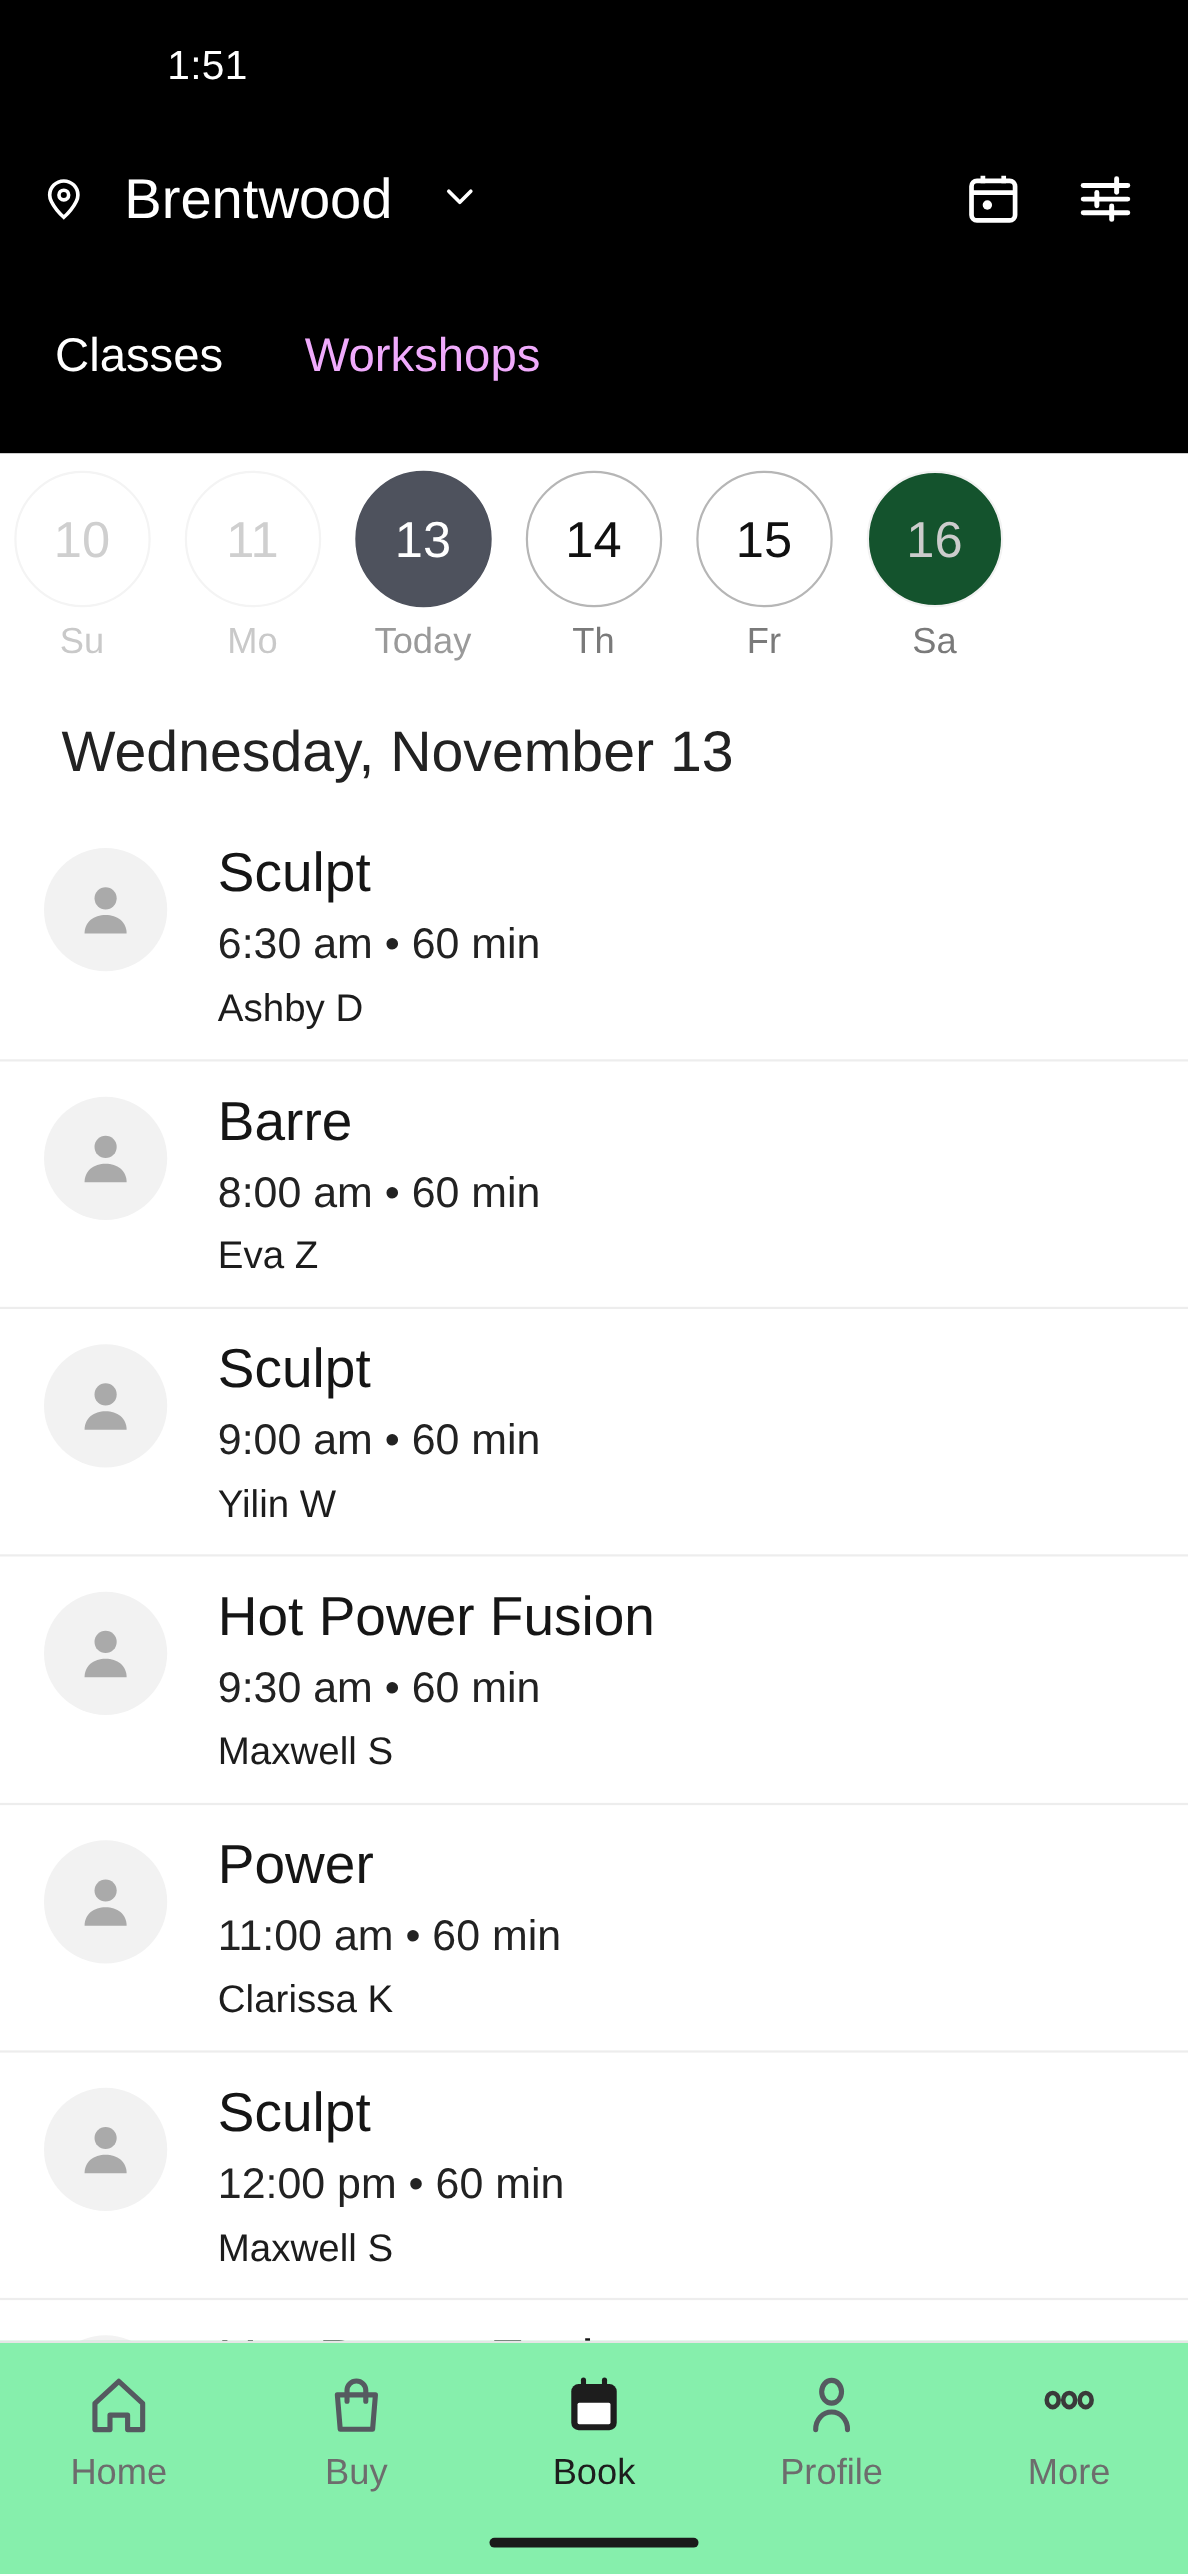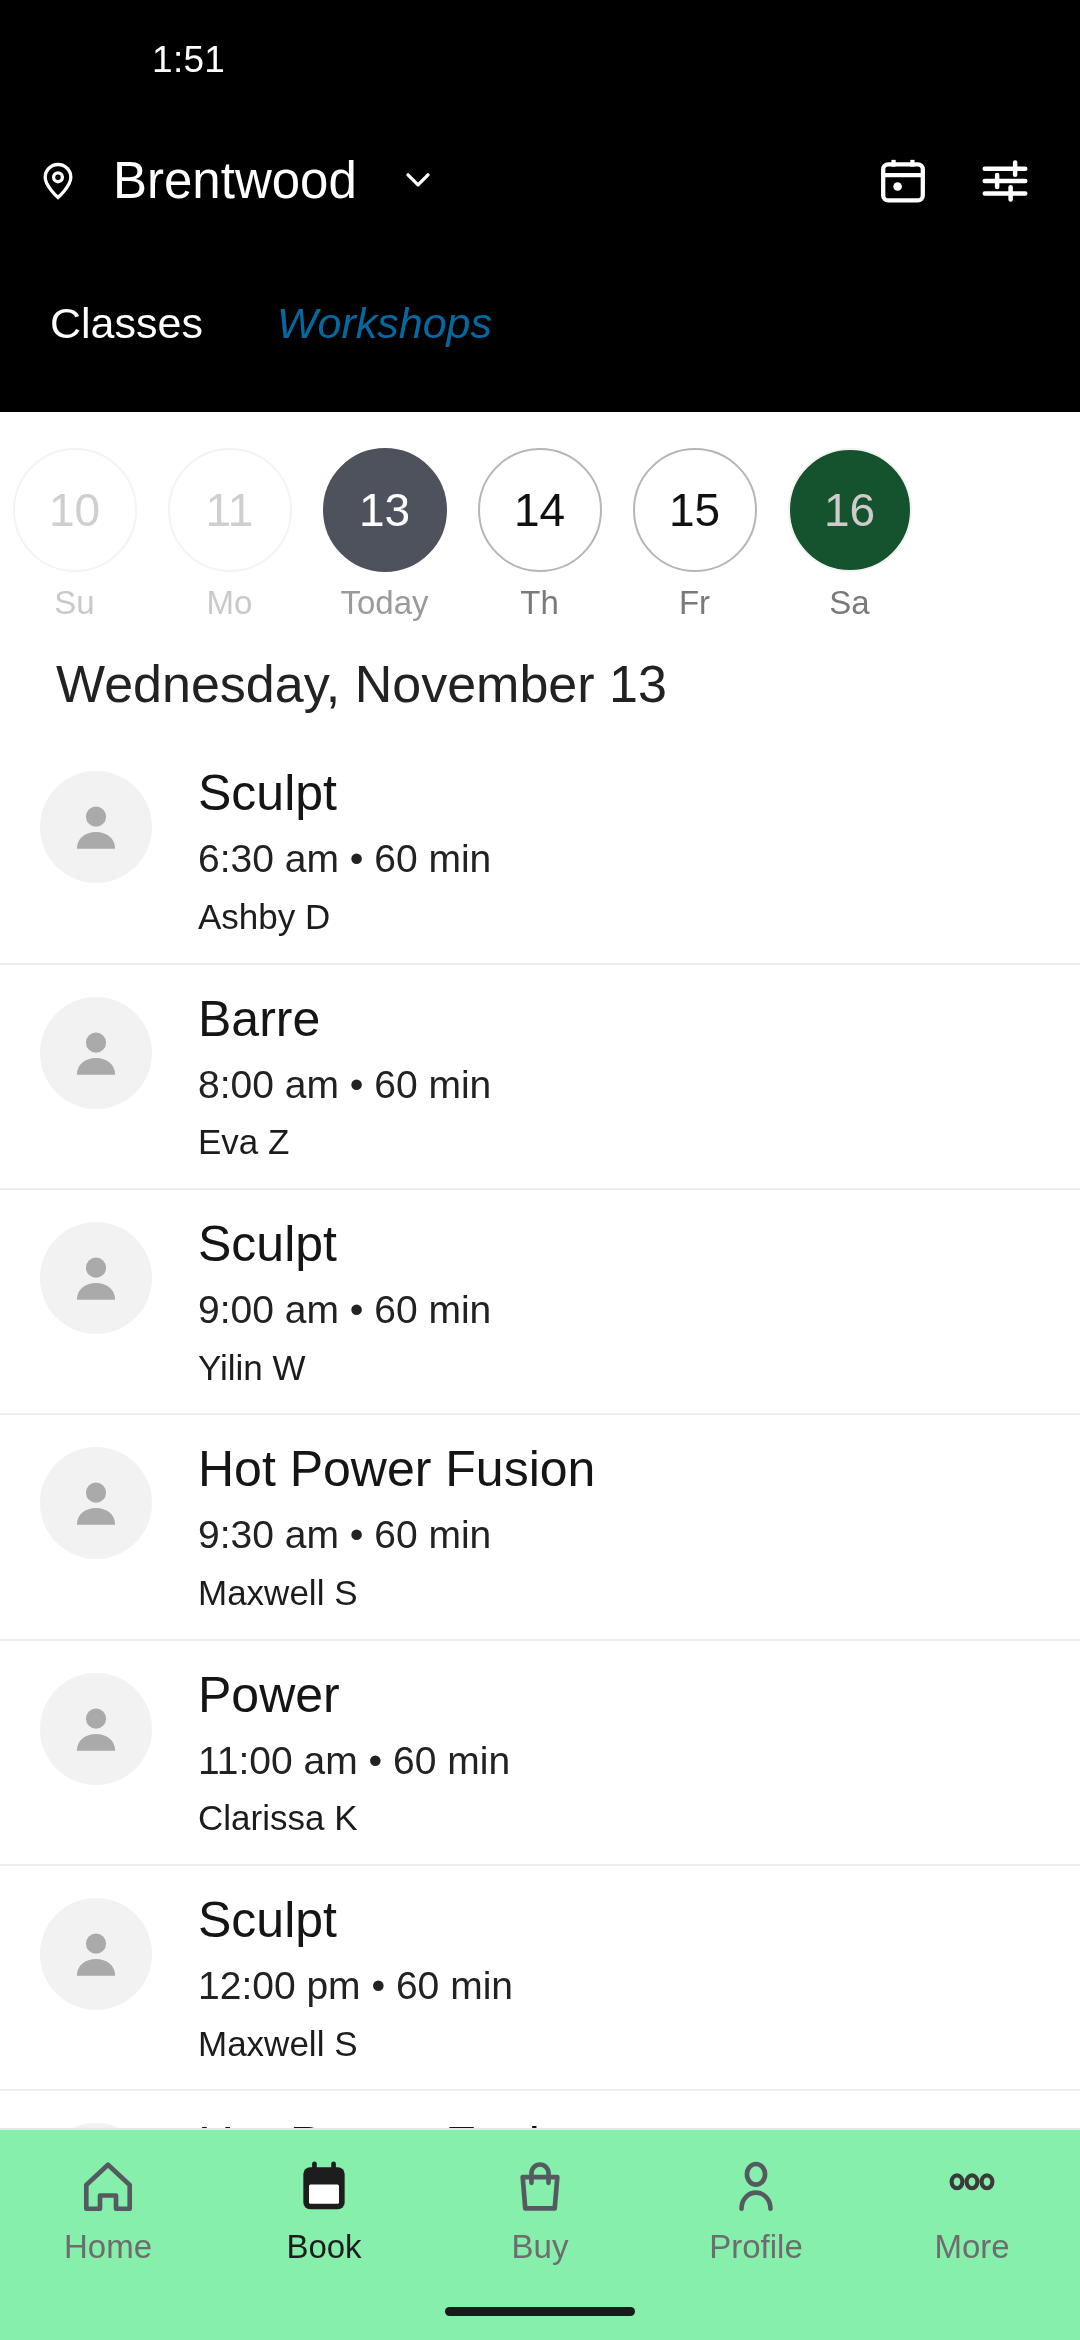--- a/index.html
+++ b/index.html
@@ -81,27 +81,27 @@
     padding: 36px 0 0 34px;
     height: 110px;
   }
   .tab {
     font-size: 43px;
     line-height: 1;
     padding-bottom: 8px;
     margin-left: 16px;
   }
   .tab.active { color: #ffffff; }
-  .tab.inactive { color: #0369a1; font-style: italic; }
+  .tab.inactive { color: #f0abfc; }
 
   
   .datestrip {
     display: flex;
     align-items: flex-start;
-    padding: 36px 0 0 0;
+    padding: 16px 0 0 0;
     height: 230px;
     flex: 0 0 230px;
     background: #fff;
     overflow: hidden;
   }
   .datecell {
     width: 155px;
     flex: 0 0 155px;
     display: flex;
     flex-direction: column;
@@ -442,44 +442,44 @@
 
     <div class="navitem">
       <span>
         <svg viewBox="0 0 24 24" fill="none" stroke="#555a60" stroke-width="1.8" stroke-linejoin="round">
           <path d="M3.6 11.2 12 3.4l8.4 7.8V20.4h-5.3v-5.1H8.9v5.1H3.6z"></path>
         </svg>
       </span>
       <span class="navlabel">Home</span>
     </div>
 
+    <div class="navitem">
+      <span>
+        <svg viewBox="0 0 24 24" fill="none" stroke="#555a60" stroke-width="1.8" stroke-linejoin="round">
+          <path d="M5.3 8.2h13.4l-1 12.1H6.3z"></path>
+          <path d="M8.7 10.4V6.6a3.3 3.3 0 0 1 6.6 0v3.8" stroke-linecap="round"></path>
+        </svg>
+      </span>
+      <span class="navlabel">Buy</span>
+    </div>
+
     <div class="navitem active">
       <span>
         <svg viewBox="0 0 24 24">
           <rect x="4" y="4.4" width="16" height="16.2" rx="2.6" fill="#1d1d1d"></rect>
           <rect x="6.2" y="11" width="11.6" height="7.5" rx="0.6" fill="#ffffff"></rect>
           <rect x="7.4" y="2.1" width="1.8" height="3.2" rx="0.9" fill="#1d1d1d"></rect>
           <rect x="14.8" y="2.1" width="1.8" height="3.2" rx="0.9" fill="#1d1d1d"></rect>
         </svg>
       </span>
       <span class="navlabel">Book</span>
     </div>
 
     <div class="navitem">
       <span>
-        <svg viewBox="0 0 24 24" fill="none" stroke="#555a60" stroke-width="1.8" stroke-linejoin="round">
-          <path d="M5.3 8.2h13.4l-1 12.1H6.3z"></path>
-          <path d="M8.7 10.4V6.6a3.3 3.3 0 0 1 6.6 0v3.8" stroke-linecap="round"></path>
-        </svg>
-      </span>
-      <span class="navlabel">Buy</span>
-    </div>
-
-    <div class="navitem">
-      <span>
         <svg viewBox="0 0 24 24" fill="none" stroke="#555a60" stroke-width="1.8">
           <ellipse cx="12" cy="7.1" rx="3.5" ry="4"></ellipse>
           <path d="M6.4 20.4c0-3.6 2.5-6.2 5.6-6.2s5.6 2.6 5.6 6.2" stroke-linecap="round"></path>
         </svg>
       </span>
       <span class="navlabel">Profile</span>
     </div>
 
     <div class="navitem">
       <span>

